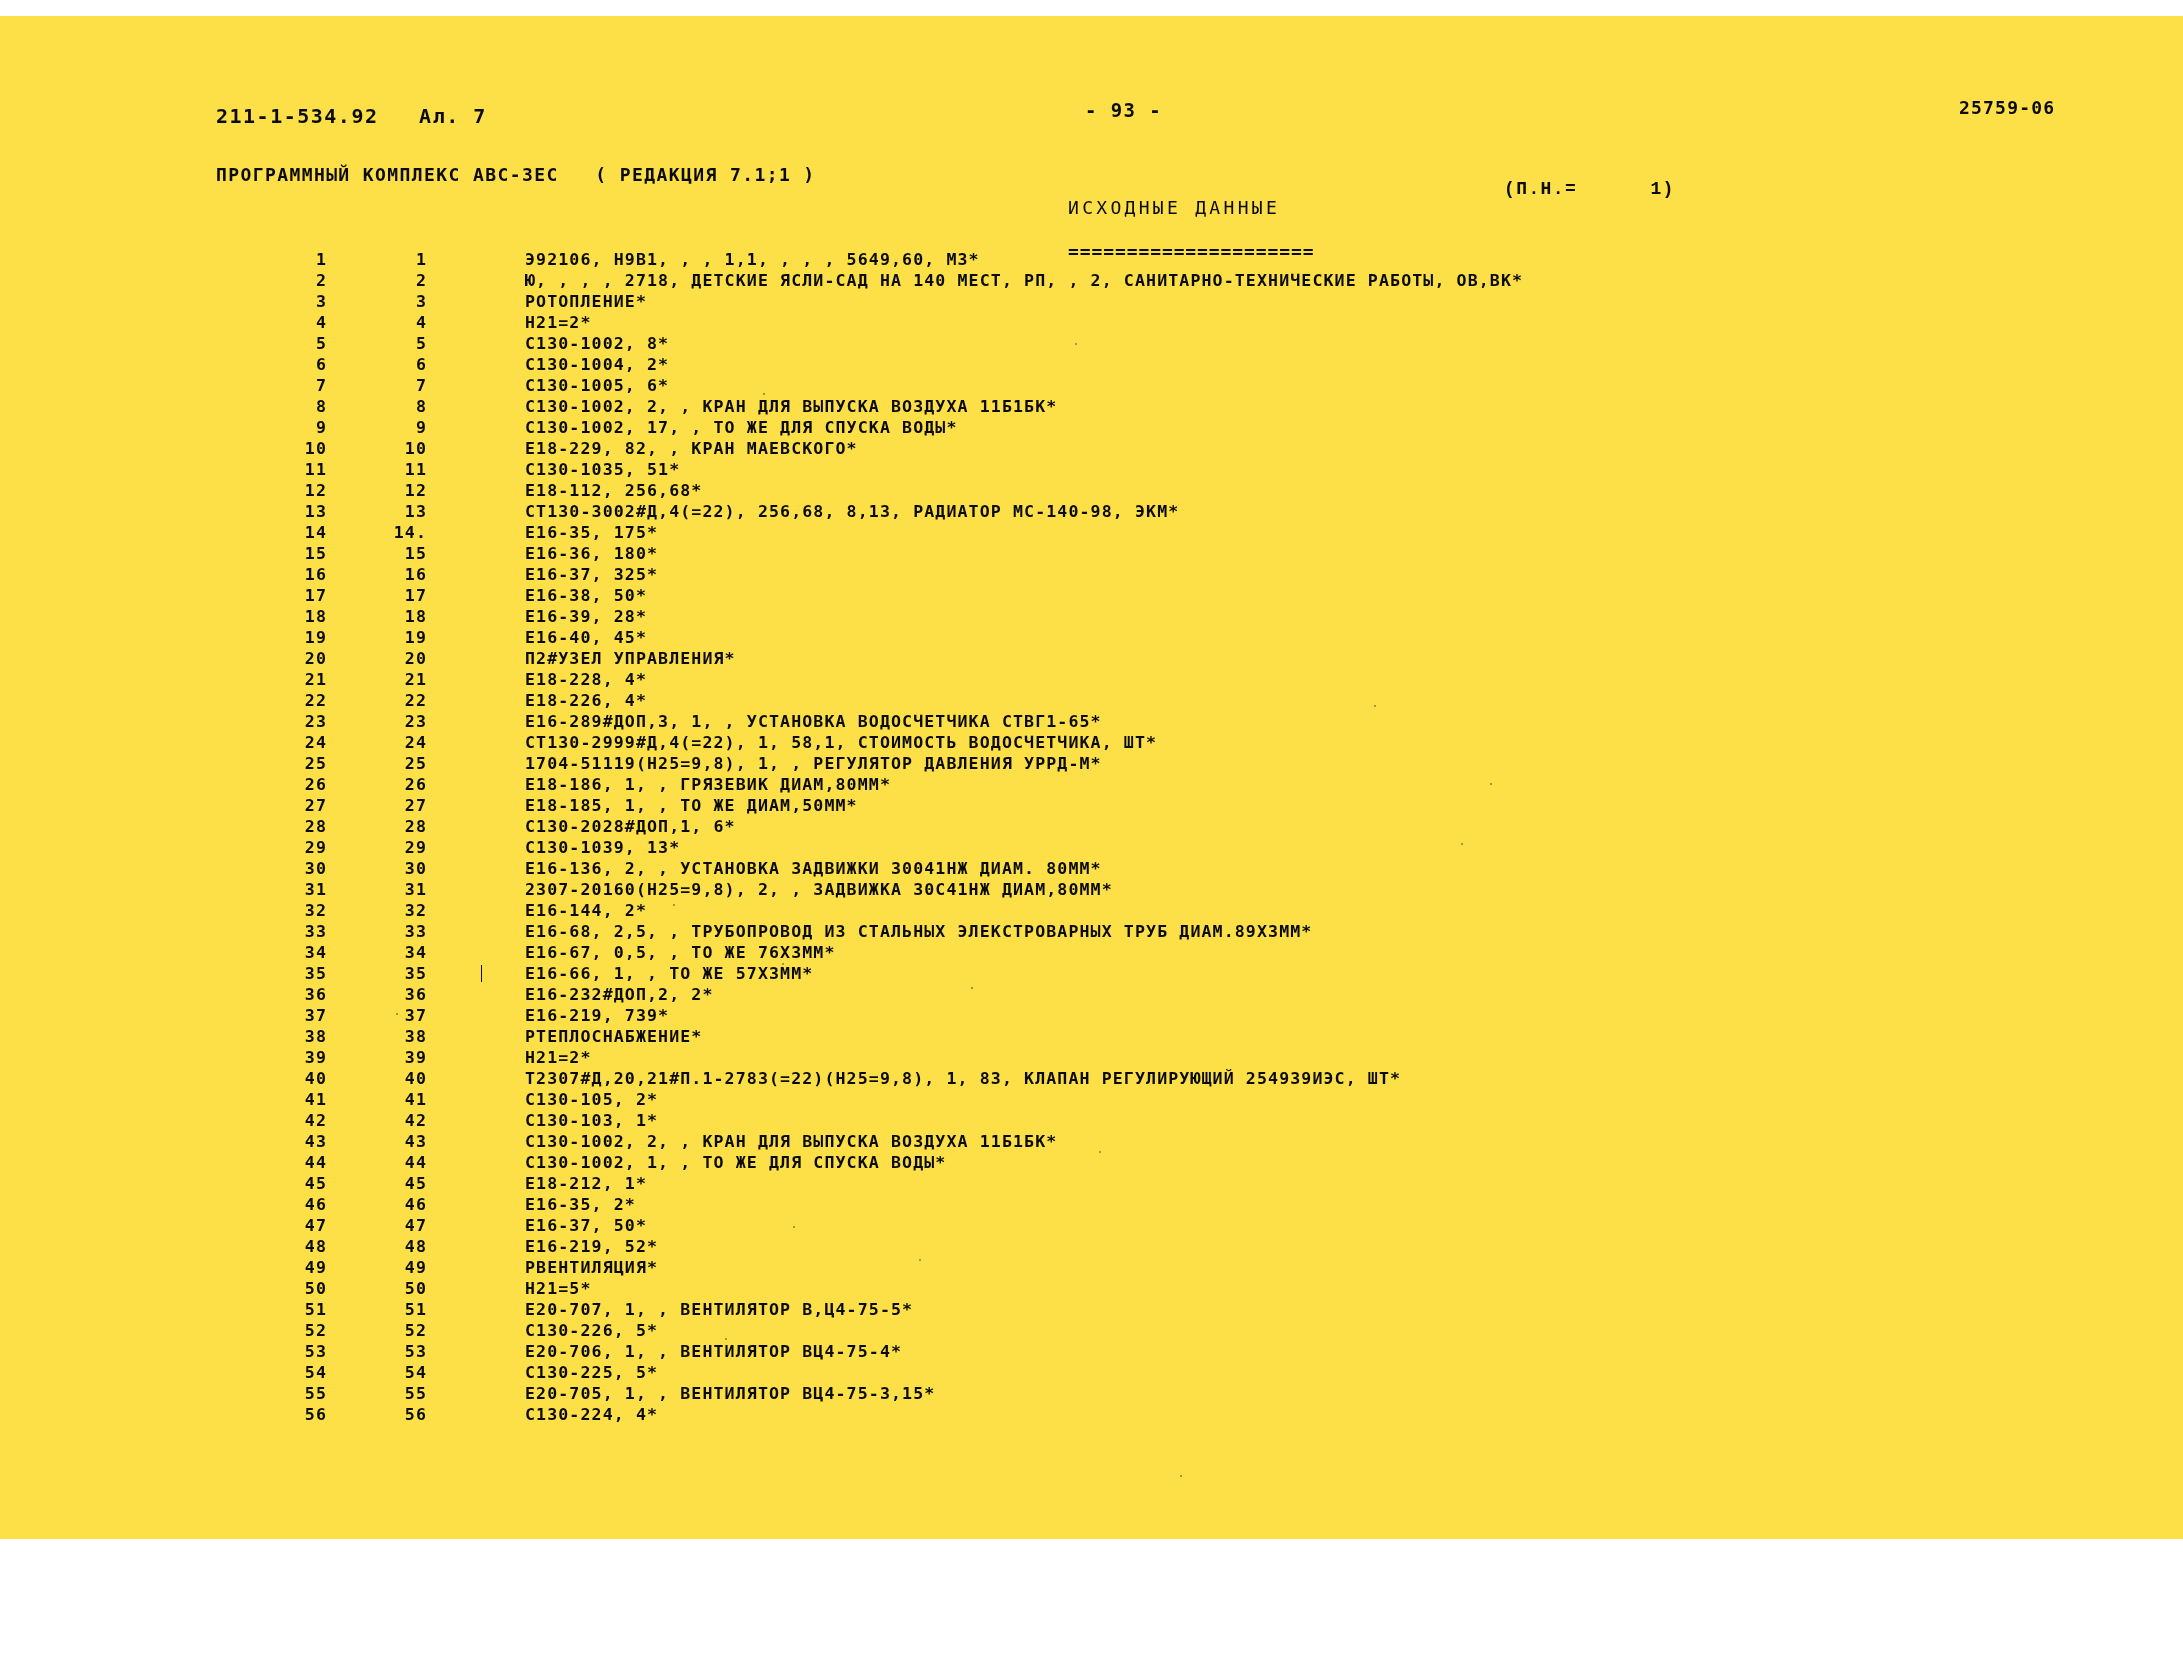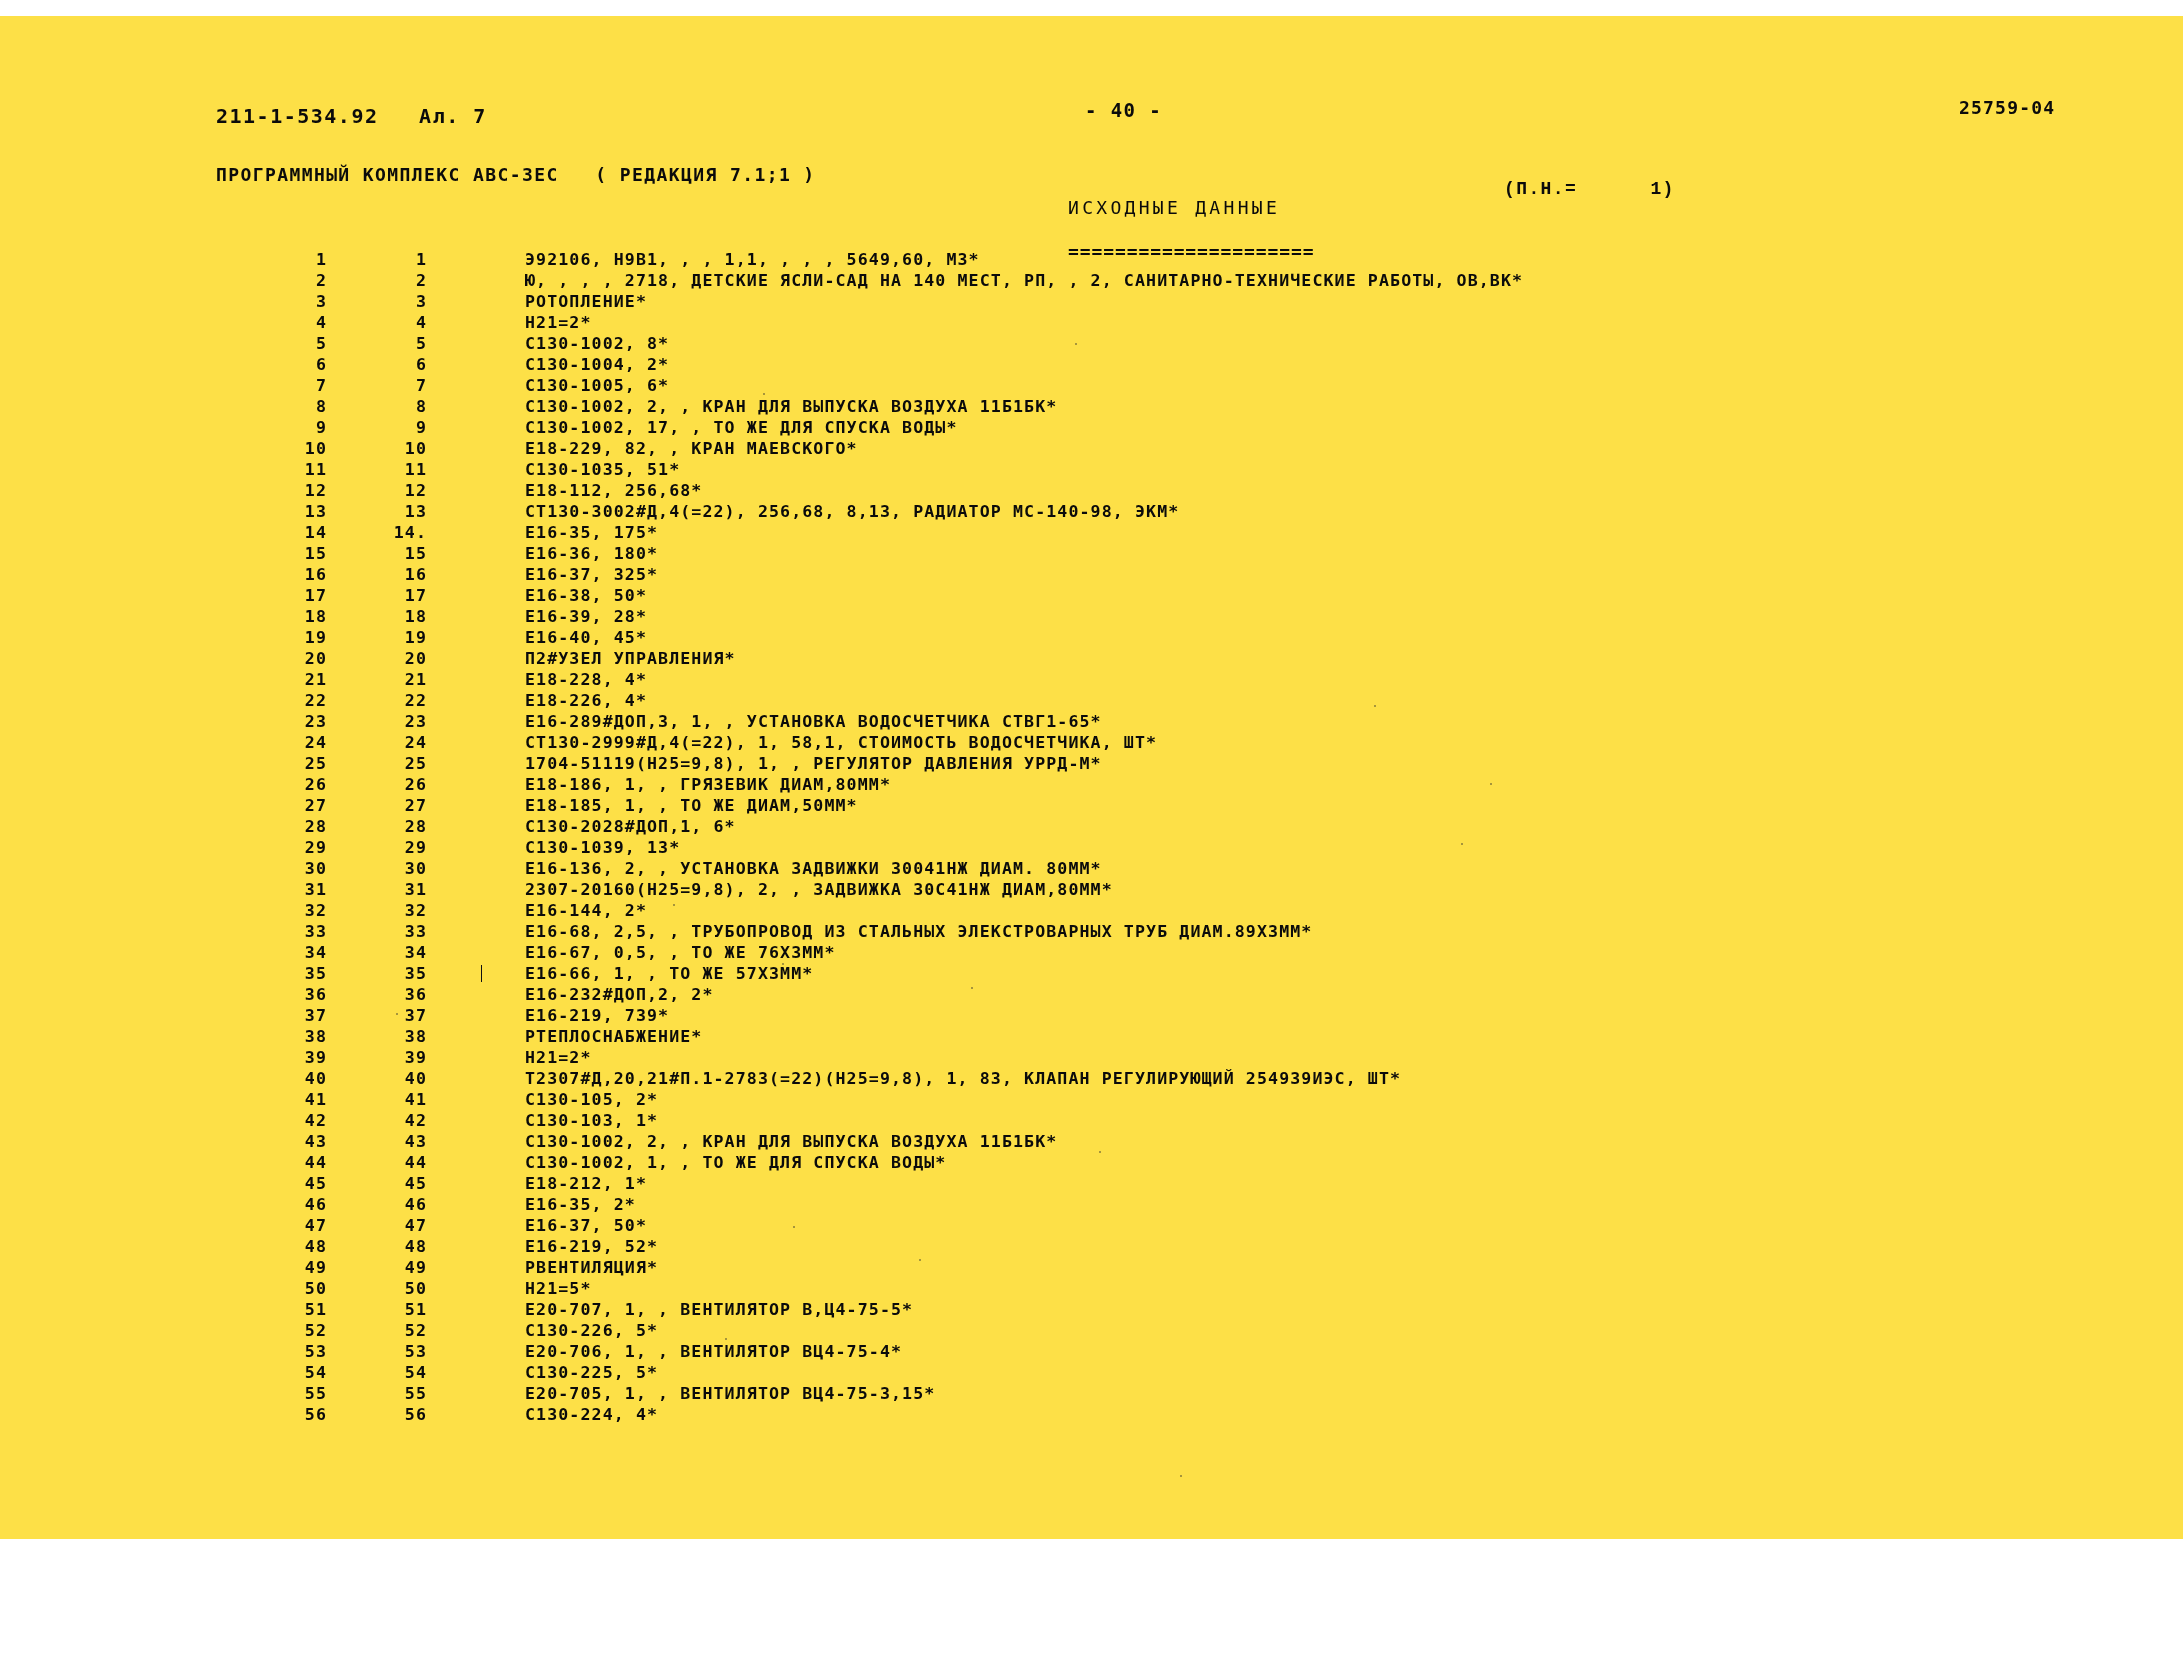--- a/index.html
+++ b/index.html
@@ -135,22 +135,22 @@
 </head>
 <body>
 
 <div class="page">
 
   <div class="hdr-left">
     <div class="hdr-line1">211-1-534.92   Ал. 7</div>
     <div class="hdr-line2">ПРОГРАММНЫЙ КОМПЛЕКС АВС-ЗЕС   ( РЕДАКЦИЯ 7.1;1 )</div>
   </div>
 
-  <div class="page-num">- 40 -</div>
-  <div class="doc-code">25759-04</div>
+  <div class="page-num">- 93 -</div>
+  <div class="doc-code">25759-06</div>
 
   <div class="sect">
     <div class="sect-title">ИСХОДНЫЕ ДАННЫЕ</div>
     <div class="sect-rule">=====================</div>
   </div>
   <div class="sect-pn">(П.Н.=      1)</div>
 
   <div class="listing" id="listing">
       <div class="row"><span class="c-seq">1</span><span class="c-idx">1</span><span class="c-txt">Э92106, Н9В1, , , 1,1, , , , 5649,60, М3*</span></div>
       <div class="row"><span class="c-seq">2</span><span class="c-idx">2</span><span class="c-txt">Ю, , , , 2718, ДЕТСКИЕ ЯСЛИ-САД НА 140 МЕСТ, РП, , 2, САНИТАРНО-ТЕХНИЧЕСКИЕ РАБОТЫ, ОВ,ВК*</span></div>

